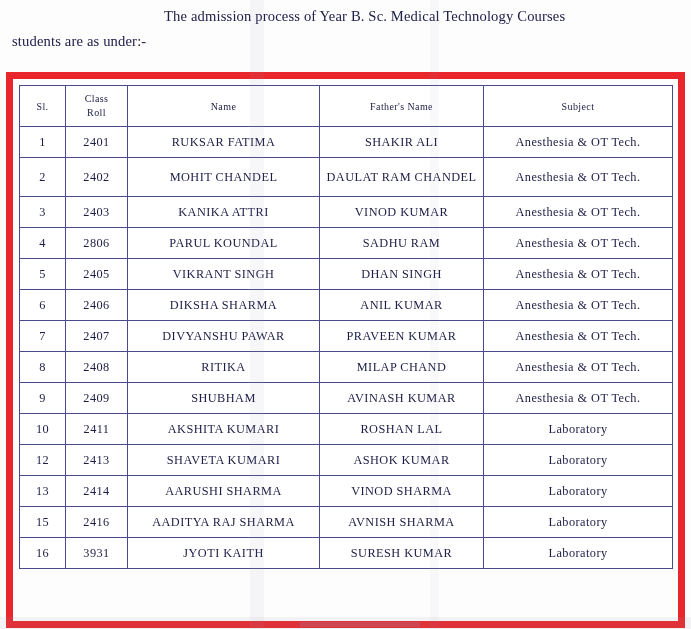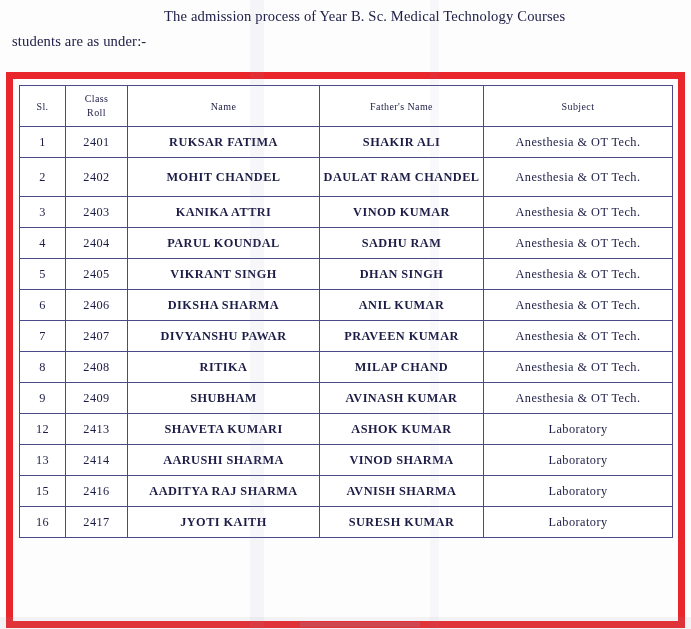--- a/index.html
+++ b/index.html
@@ -80,21 +80,21 @@
     line-height: 14px;
   }
   table.reg td {
     font-size: 12.3px;
     letter-spacing: 0.45px;
     height: 28px;
     padding: 1px 2px;
   }
   td.sl { font-size: 11.6px; letter-spacing: 0.2px; }
   td.roll { font-size: 12px; letter-spacing: 0.3px; }
-  td.name, td.father { font-weight: bold; }
+  td.name, td.father { font-weight: normal; }
   td.subject { font-size: 11.8px; letter-spacing: 0.2px; }
   .col-sl { width: 46px; }
   .col-roll { width: 62px; }
   .col-name { width: 192px; }
   .col-father { width: 164px; }
   .col-subject { width: 189px; }
 
   tr.twoline td { height: 36px; line-height: 14px; }
 
   
@@ -165,21 +165,21 @@
         </tr>
         <tr>
           <td class="sl">3</td>
           <td class="roll">2403</td>
           <td class="name">KANIKA ATTRI</td>
           <td class="father">VINOD KUMAR</td>
           <td class="subject">Anesthesia &amp; OT Tech.</td>
         </tr>
         <tr>
           <td class="sl">4</td>
-          <td class="roll">2404</td>
+          <td class="roll">2806</td>
           <td class="name">PARUL KOUNDAL</td>
           <td class="father">SADHU RAM</td>
           <td class="subject">Anesthesia &amp; OT Tech.</td>
         </tr>
         <tr>
           <td class="sl">5</td>
           <td class="roll">2405</td>
           <td class="name">VIKRANT SINGH</td>
           <td class="father">DHAN SINGH</td>
           <td class="subject">Anesthesia &amp; OT Tech.</td>
@@ -206,20 +206,27 @@
           <td class="subject">Anesthesia &amp; OT Tech.</td>
         </tr>
         <tr>
           <td class="sl">9</td>
           <td class="roll">2409</td>
           <td class="name">SHUBHAM</td>
           <td class="father">AVINASH KUMAR</td>
           <td class="subject">Anesthesia &amp; OT Tech.</td>
         </tr>
         <tr>
+          <td class="sl">10</td>
+          <td class="roll">2411</td>
+          <td class="name">AKSHITA KUMARI</td>
+          <td class="father">ROSHAN LAL</td>
+          <td class="subject">Laboratory</td>
+        </tr>
+        <tr>
           <td class="sl">12</td>
           <td class="roll">2413</td>
           <td class="name">SHAVETA KUMARI</td>
           <td class="father">ASHOK KUMAR</td>
           <td class="subject">Laboratory</td>
         </tr>
         <tr>
           <td class="sl">13</td>
           <td class="roll">2414</td>
           <td class="name">AARUSHI SHARMA</td>
@@ -228,21 +235,21 @@
         </tr>
         <tr>
           <td class="sl">15</td>
           <td class="roll">2416</td>
           <td class="name">AADITYA RAJ SHARMA</td>
           <td class="father">AVNISH SHARMA</td>
           <td class="subject">Laboratory</td>
         </tr>
         <tr>
           <td class="sl">16</td>
-          <td class="roll">2417</td>
+          <td class="roll">3931</td>
           <td class="name">JYOTI KAITH</td>
           <td class="father">SURESH KUMAR</td>
           <td class="subject">Laboratory</td>
         </tr>
 
       </tbody>
     </table>
   </div>
 
   <div class="streak s1"></div>

